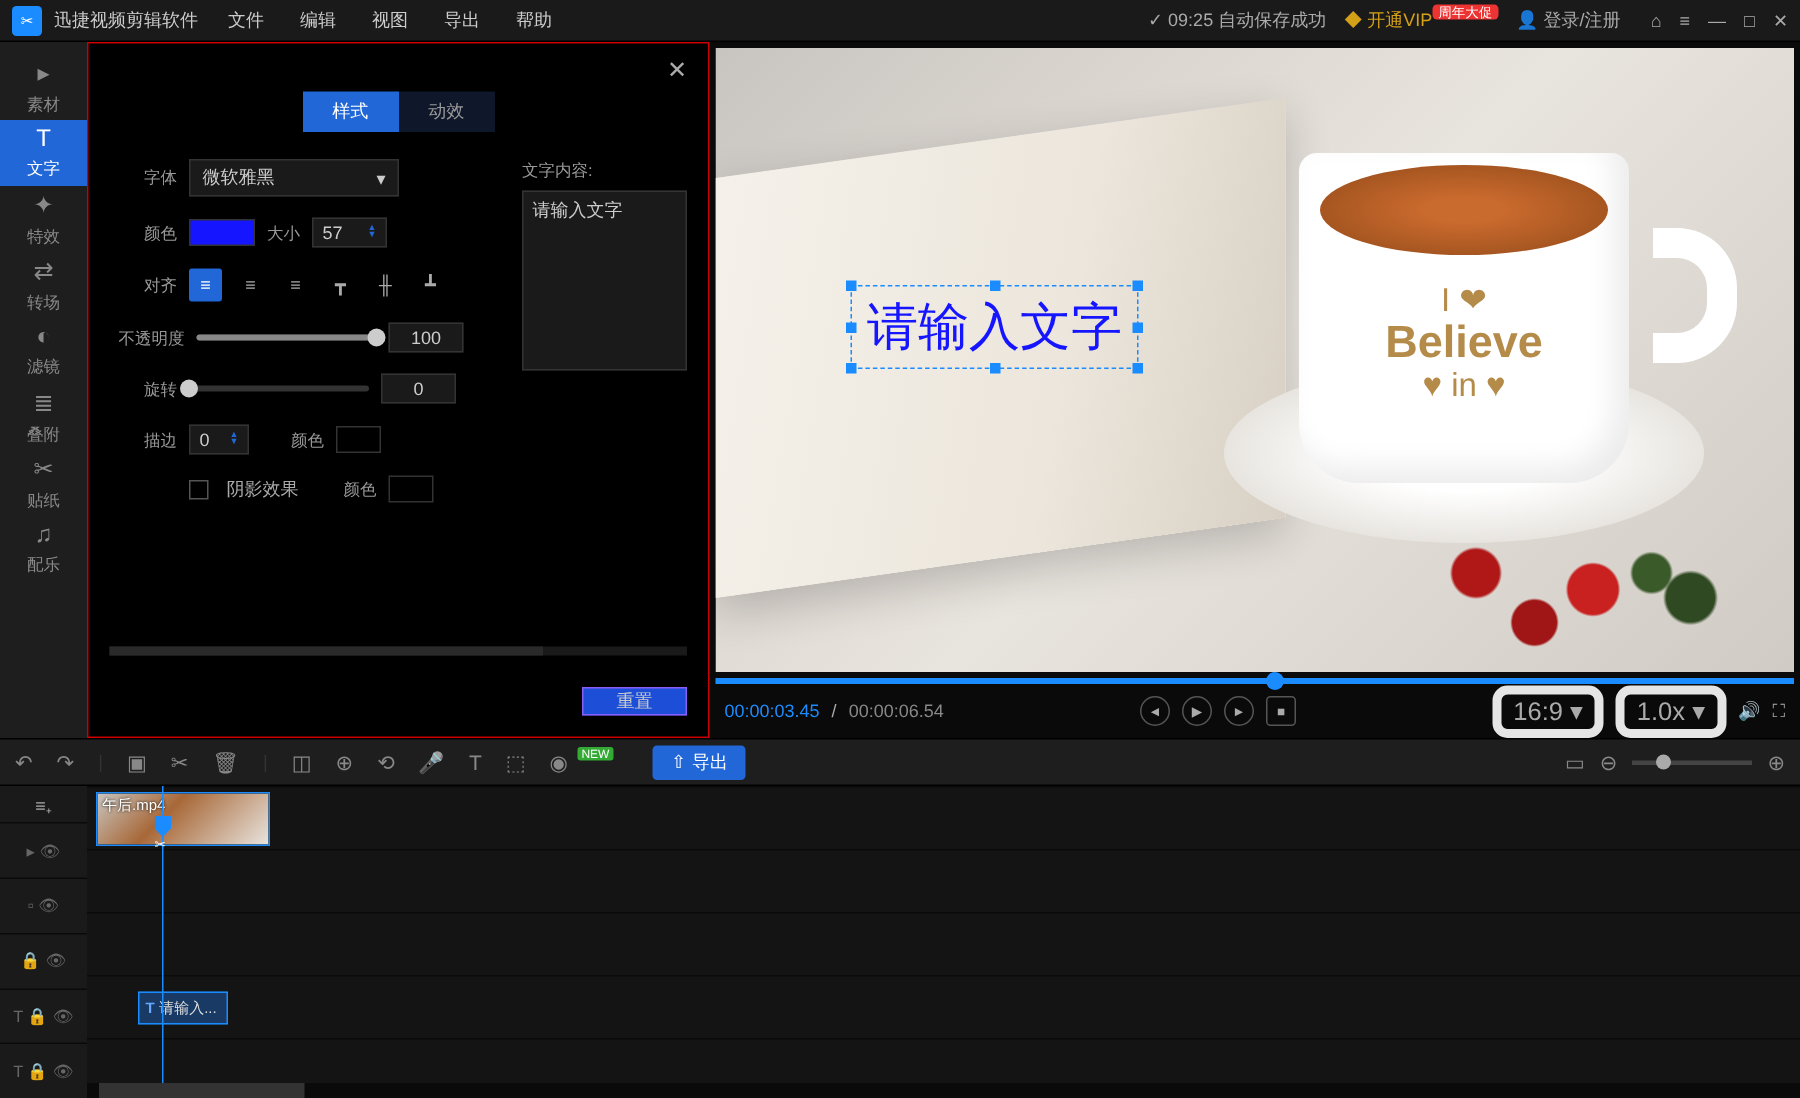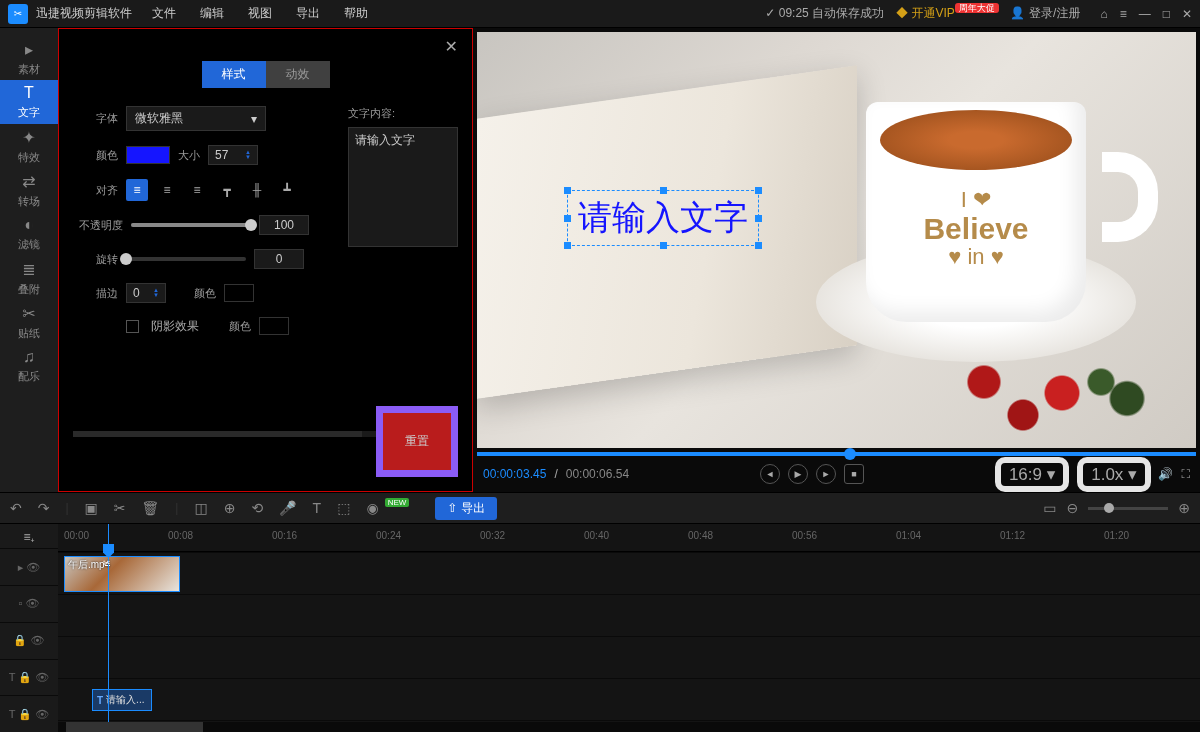--- a/index.html
+++ b/index.html
@@ -16,42 +16,42 @@
 .win-btns span{cursor:pointer;color:#aaa}
 .main{display:flex;height:464px}
 .side{width:58px;background:#1e1e1e;display:flex;flex-direction:column;align-items:center;padding-top:8px}
 .side-item{width:100%;height:44px;display:flex;flex-direction:column;align-items:center;justify-content:center;gap:3px;cursor:pointer;color:#888}
 .side-item.active{background:#2167d8;color:#fff}
 .side-ico{font-size:16px}
 .side-lbl{font-size:11px}
 .panel{width:415px;background:#000;position:relative;border:1px solid #c00;padding:12px 14px}
 .panel-close{position:absolute;top:8px;right:14px;color:#aaa;font-size:16px;cursor:pointer}
 .tabs{display:flex;justify-content:center;gap:0;margin-top:20px;margin-bottom:18px}
-.tab{padding:5px 20px;background:#404040;color:#999;cursor:pointer}
+.tab{padding:5px 20px;background:#0f172a;color:#999;cursor:pointer}
 .tab.active{background:#2167d8;color:#fff}
 .form-body{display:flex;gap:18px}
 .form-left{flex:1}
 .form-row{display:flex;align-items:center;margin-bottom:14px;gap:8px}
 .lbl{color:#999;font-size:11px;width:45px;text-align:right}
 .select{flex:1;max-width:140px;background:#1a1a1a;border:1px solid #333;color:#ccc;padding:3px 8px;display:flex;justify-content:space-between;align-items:center;cursor:pointer}
 .color-sw{width:44px;height:18px;border:1px solid #333;cursor:pointer}
 .num-input{width:50px;background:#1a1a1a;border:1px solid #333;color:#ccc;padding:2px 6px;display:flex;align-items:center;justify-content:space-between}
 .spin{display:flex;flex-direction:column;font-size:6px;color:#2167d8;line-height:5px}
 .fmt-btn{width:22px;height:22px;display:flex;align-items:center;justify-content:center;color:#2167d8;cursor:pointer;font-family:serif}
 .align-btn{width:22px;height:22px;display:flex;align-items:center;justify-content:center;cursor:pointer;color:#aaa}
 .align-btn.active{background:#2167d8;color:#fff;border-radius:2px}
 .slider{flex:1;max-width:120px;height:4px;background:#333;position:relative;border-radius:2px}
 .slider-fill{height:100%;background:#888;border-radius:2px}
 .slider-thumb{width:12px;height:12px;background:#ccc;border-radius:50%;position:absolute;top:-4px;transform:translateX(-50%)}
 .checkbox{width:13px;height:13px;border:1px solid #555;margin-right:4px}
 .text-area{flex:0 0 110px}
 .text-area .lbl{text-align:left;width:auto;margin-bottom:6px;display:block}
 .ta-box{width:110px;height:120px;background:#1a1a1a;border:1px solid #333;color:#ccc;padding:4px 6px;font-size:12px}
 .reset-row{position:absolute;bottom:14px;right:14px}
-.reset-btn{background:#b91c1c;border:7px solid #8b5cf6;color:#ccc;padding:20px 22px;cursor:pointer}
+.reset-btn{background:#1d4ed8;border:1px solid #8b5cf6;color:#ccc;padding:0 22px;cursor:pointer}
 .h-scroll{position:absolute;bottom:54px;left:14px;right:14px;height:6px;background:#1a1a1a}
 .h-scroll-thumb{height:100%;width:75%;background:#2a2a2a}
 .preview{flex:1;background:#0a0a0a;display:flex;flex-direction:column}
 .canvas{flex:1;position:relative;overflow:hidden;margin:4px}
 .scene{position:absolute;inset:0;background:linear-gradient(135deg,#c8c5c0 0%,#ddd8d2 30%,#e8e4de 50%,#d0cbc4 100%)}
 .book{position:absolute;left:0;top:60px;width:380px;height:280px;background:linear-gradient(100deg,#f5f1ea 0%,#ece6dc 60%,#d8d0c4 100%);transform:skewY(-8deg);box-shadow:0 10px 30px rgba(0,0,0,.2)}
 .cup{position:absolute;right:80px;top:50px;width:280px;height:280px}
 .saucer{position:absolute;bottom:0;left:-20px;width:320px;height:120px;background:radial-gradient(ellipse,#fff 30%,#e8e5e0 70%);border-radius:50%}
 .mug{position:absolute;top:20px;left:30px;width:220px;height:220px;background:#fff;border-radius:12px 12px 40px 40px;box-shadow:inset -10px -10px 20px rgba(0,0,0,.08)}
 .coffee{position:absolute;top:8px;left:14px;right:14px;height:60px;background:radial-gradient(ellipse,#c96a2e 20%,#a0521e 80%);border-radius:50%}
@@ -326,33 +326,20 @@
 <div class="timeline">
   <div class="tl-left">
     <div class="tl-hdr">≡₊</div>
     <div class="track-lbl">▸ 👁</div>
     <div class="track-lbl">▫ 👁</div>
     <div class="track-lbl">🔒 👁</div>
     <div class="track-lbl">T 🔒 👁</div>
     <div class="track-lbl">T 🔒 👁</div>
   </div>
   <div class="tl-body">
-    <div class="ruler" id="ruler">
-        <span style="left: 6px;">00:00</span>
-        <span style="left: 110px;">00:08</span>
-        <span style="left: 214px;">00:16</span>
-        <span style="left: 318px;">00:24</span>
-        <span style="left: 422px;">00:32</span>
-        <span style="left: 526px;">00:40</span>
-        <span style="left: 630px;">00:48</span>
-        <span style="left: 734px;">00:56</span>
-        <span style="left: 838px;">01:04</span>
-        <span style="left: 942px;">01:12</span>
-        <span style="left: 1046px;">01:20</span>
-      </div>
     <div class="track">
       <div class="clip" style="left:6px;width:116px">
         <div class="clip-thumb">
             <span>午后.mp4</span>
           </div>
       </div>
     </div>
     <div class="track"></div>
     <div class="track"></div>
     <div class="track">

